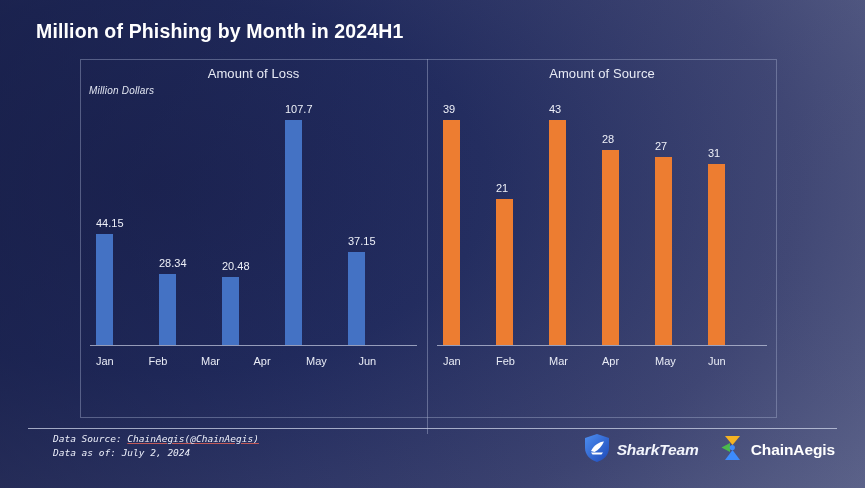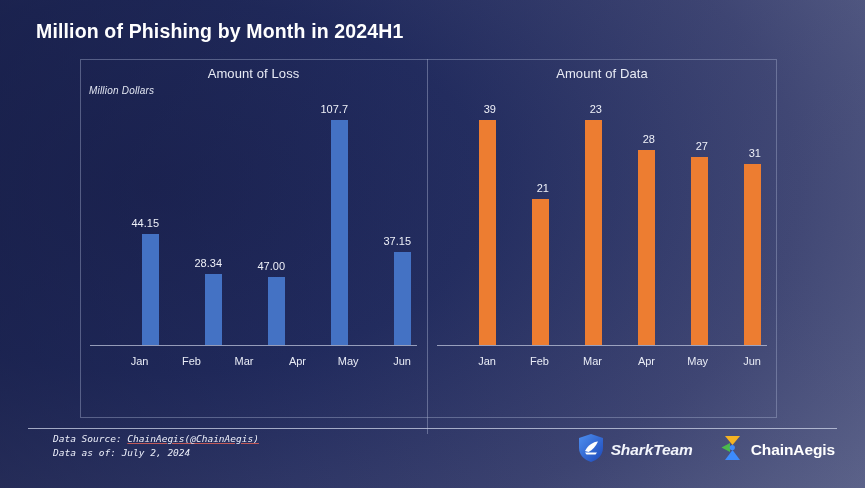--- a/index.html
+++ b/index.html
@@ -119,21 +119,21 @@
     align-items: flex-end;
     justify-content: space-around;
   }
   .bar-slot {
     position: relative;
     flex: 1 1 0;
     height: 100%;
     display: flex;
     flex-direction: column;
     justify-content: flex-end;
-    align-items: flex-end;
+    align-items: flex-start;
   }
   .bar-value {
     font-size: 11px;
     color: #eef0f8;
     margin-bottom: 5px;
     white-space: nowrap;
   }
   .bar {
     width: 17px;
     background: #4472c4;
@@ -153,21 +153,21 @@
   .axis-labels {
     position: absolute;
     left: 16px;
     right: 16px;
     bottom: 22px;
     display: flex;
     justify-content: space-around;
   }
   .axis-label {
     flex: 1 1 0;
-    text-align: right;
+    text-align: left;
     font-size: 11px;
     color: #e9ecf6;
   }
 
   
   .footer-rule {
     position: absolute;
     left: 28px;
     right: 28px;
     bottom: 59px;
@@ -199,21 +199,21 @@
     text-decoration-color: #c05a5a;
     color: #eceffa;
   }
 
   .logos {
     position: absolute;
     right: 30px;
     top: 10px;
     display: flex;
     align-items: center;
-    gap: 26px;
+    gap: 20px;
   }
   .logo {
     display: flex;
     align-items: center;
     gap: 6px;
   }
   .logo-text {
     font-size: 15.5px;
     font-weight: bold;
     color: #ffffff;
@@ -243,21 +243,21 @@
         <div class="bars">
           <div class="bar-slot">
             <span class="bar-value">44.15</span>
             <div class="bar" style="height: 111px; background: rgb(68, 114, 196);"></div>
           </div>
           <div class="bar-slot">
             <span class="bar-value">28.34</span>
             <div class="bar" style="height: 71px; background: rgb(68, 114, 196);"></div>
           </div>
           <div class="bar-slot">
-            <span class="bar-value">47.00</span>
+            <span class="bar-value">20.48</span>
             <div class="bar" style="height: 68px; background: rgb(68, 114, 196);"></div>
           </div>
           <div class="bar-slot">
             <span class="bar-value">107.7</span>
             <div class="bar" style="height: 271px; background: rgb(68, 114, 196);"></div>
           </div>
           <div class="bar-slot">
             <span class="bar-value">37.15</span>
             <div class="bar" style="height: 93px; background: rgb(68, 114, 196);"></div>
           </div>
@@ -268,33 +268,33 @@
         <span class="axis-label">Jan</span>
         <span class="axis-label">Feb</span>
         <span class="axis-label">Mar</span>
         <span class="axis-label">Apr</span>
         <span class="axis-label">May</span>
         <span class="axis-label">Jun</span>
       </div>
     </div>
 
     <div class="chart right">
-      <div class="chart-title">Amount of Data</div>
+      <div class="chart-title">Amount of Source</div>
       <div class="plot">
         <div class="bars">
           <div class="bar-slot">
             <span class="bar-value">39</span>
             <div class="bar" style="height: 271px; background: rgb(237, 125, 49);"></div>
           </div>
           <div class="bar-slot">
             <span class="bar-value">21</span>
             <div class="bar" style="height: 146px; background: rgb(237, 125, 49);"></div>
           </div>
           <div class="bar-slot">
-            <span class="bar-value">23</span>
+            <span class="bar-value">43</span>
             <div class="bar" style="height: 229px; background: rgb(237, 125, 49);"></div>
           </div>
           <div class="bar-slot">
             <span class="bar-value">28</span>
             <div class="bar" style="height: 195px; background: rgb(237, 125, 49);"></div>
           </div>
           <div class="bar-slot">
             <span class="bar-value">27</span>
             <div class="bar" style="height: 188px; background: rgb(237, 125, 49);"></div>
           </div>

